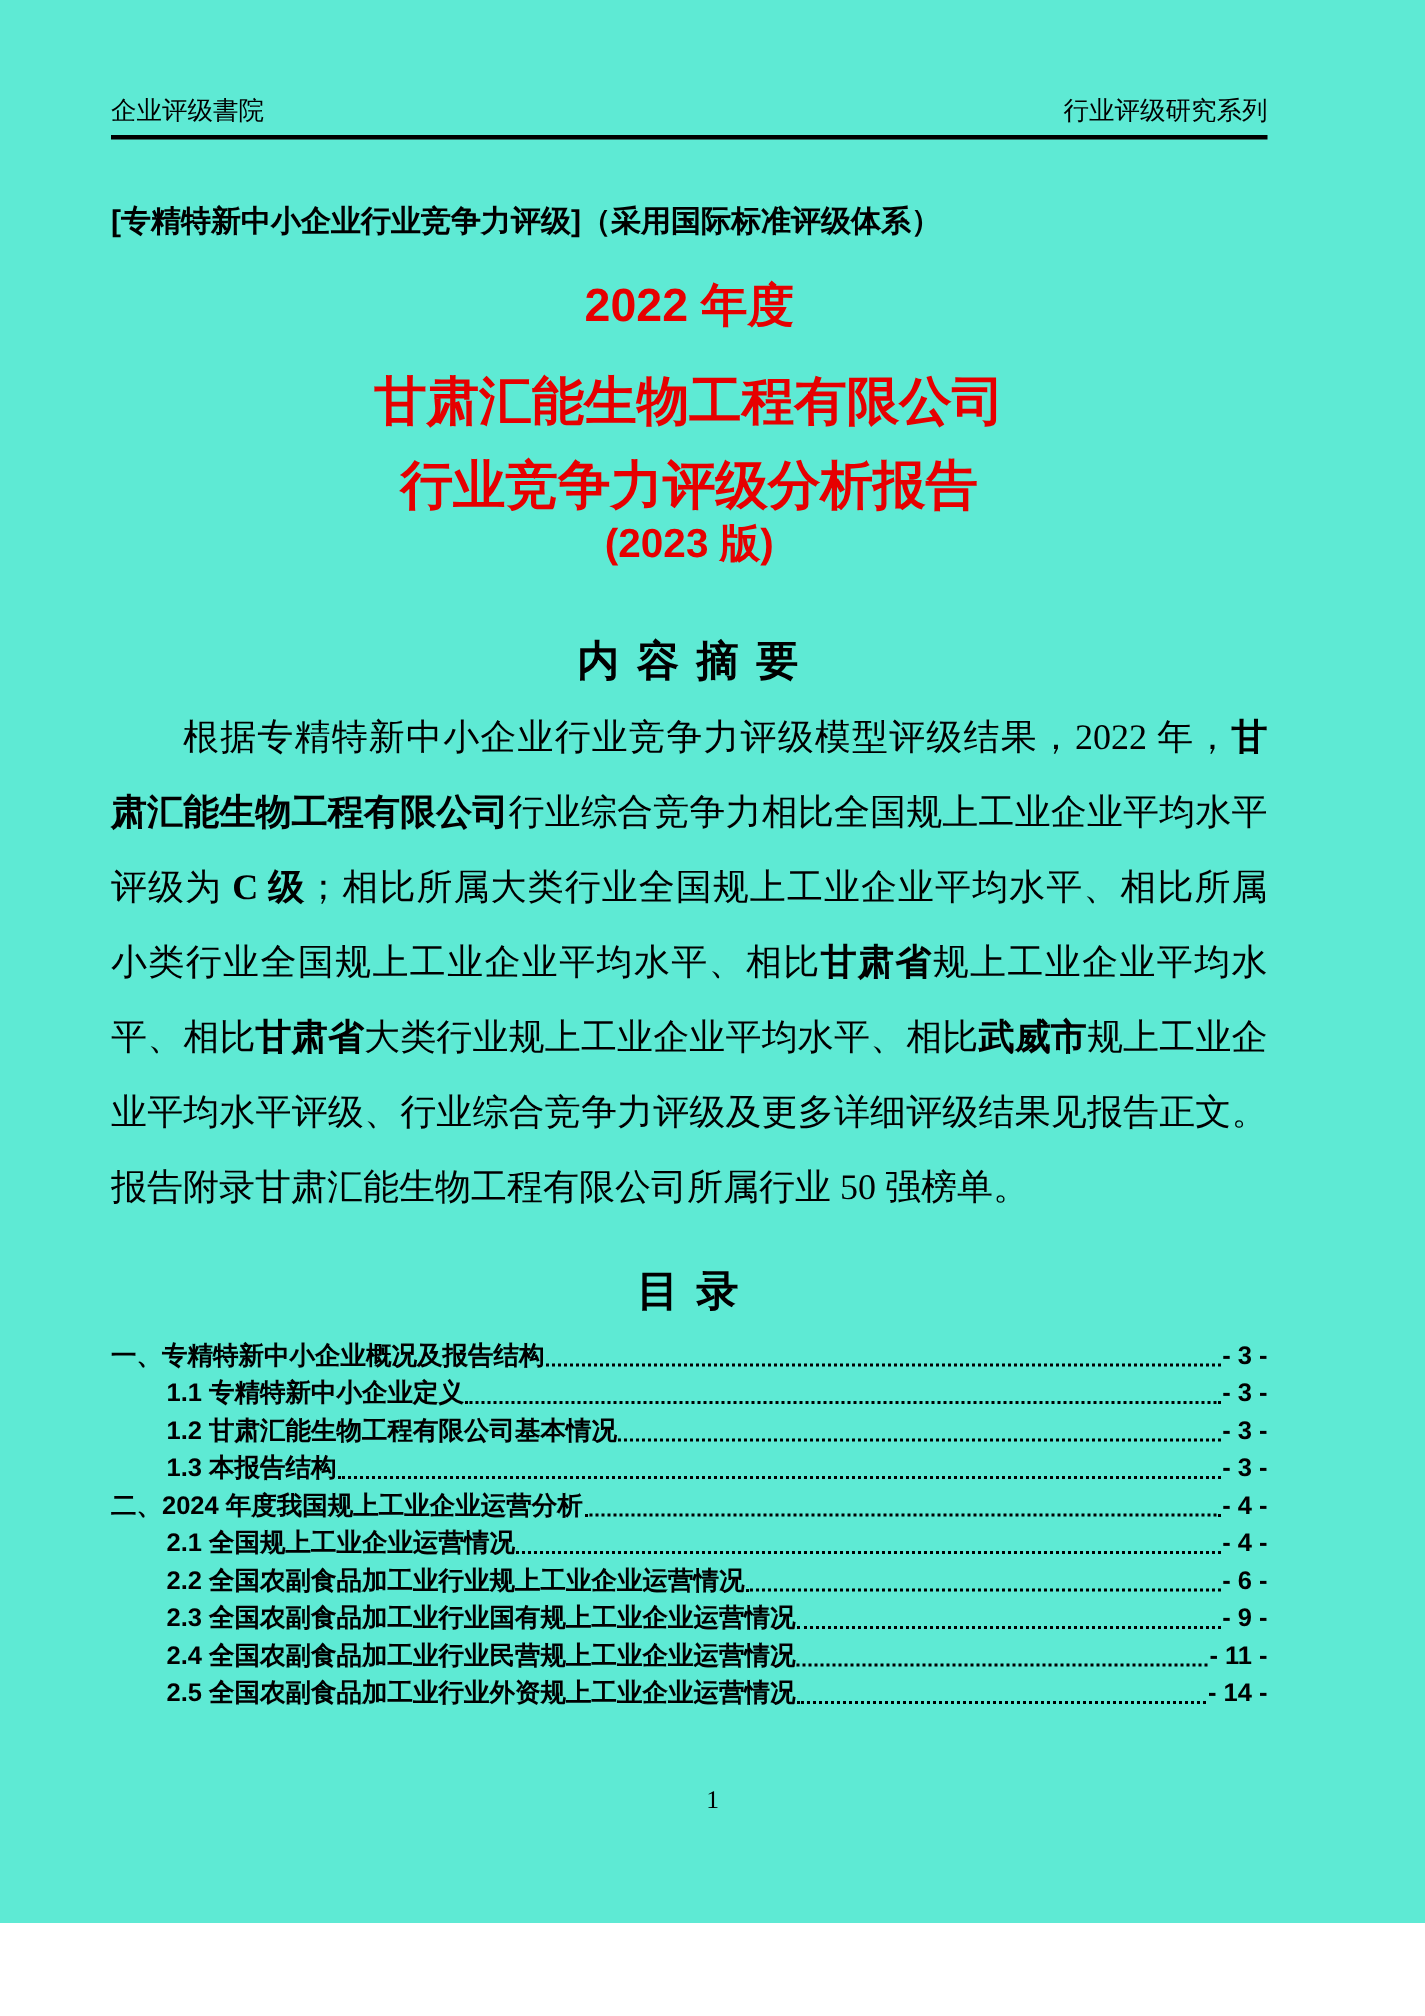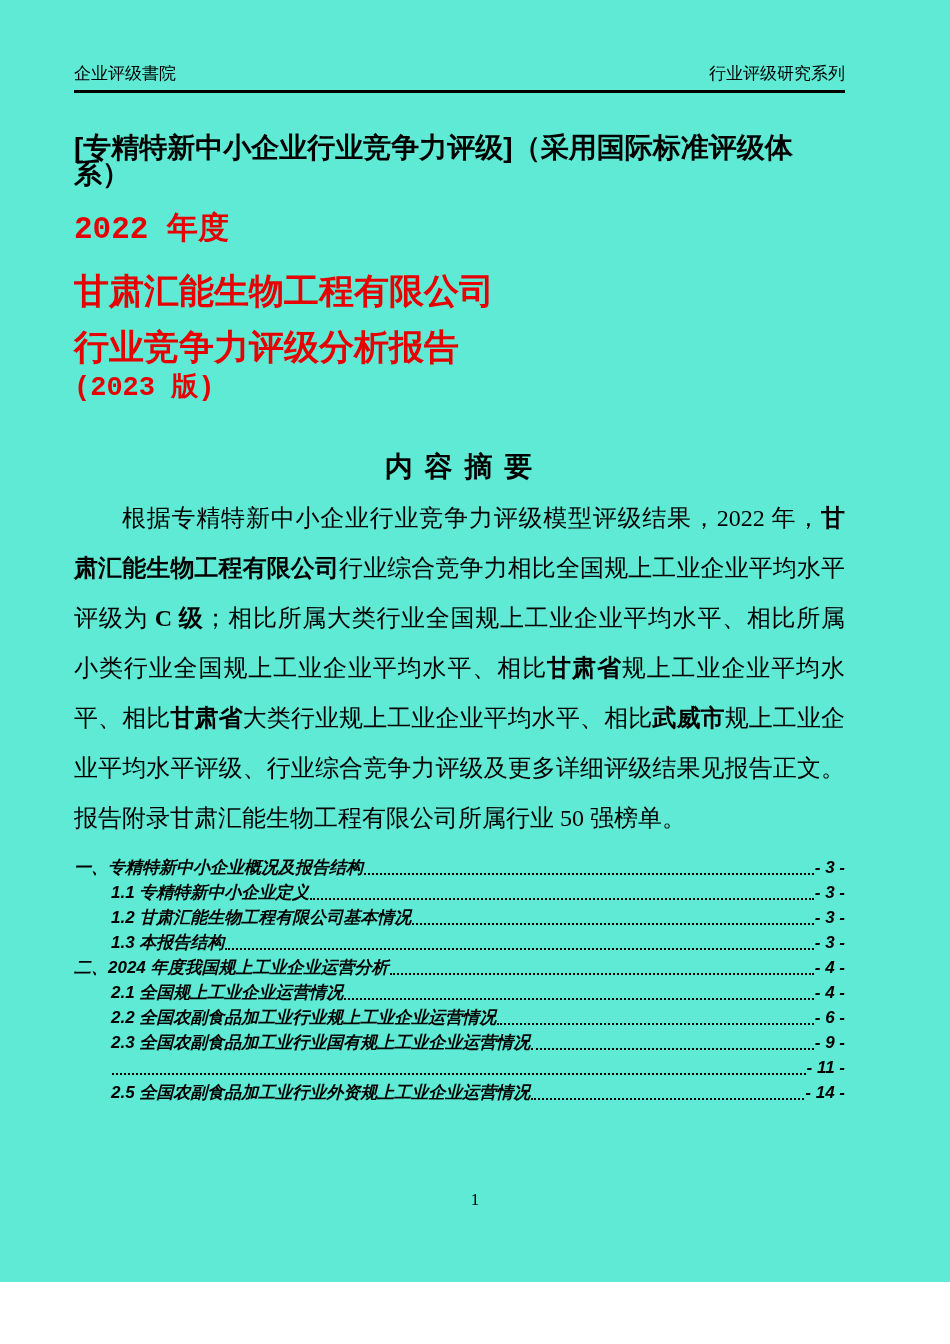--- a/index.html
+++ b/index.html
@@ -24,27 +24,28 @@
     border-bottom: 3px solid #000;
     font-family: "Liberation Sans", "DejaVu Sans", sans-serif;
     font-size: 17px;
     line-height: 20px;
   }
   
   .subtitle {
     margin-top: 42px;
     font-family: "Liberation Sans", "DejaVu Sans", sans-serif;
     font-weight: bold;
-    font-size: 28px;
+    font-size: 20px;
     line-height: 26px;
   }
   
   .title-red {
+    text-align: center;
     font-weight: bold;
-    font-family: Liberation Mono, monospace;
+    font-family: Liberation Sans, sans-serif;
     margin: 0;
   }
   .t1 { margin-top: 24px; font-size: 31px; line-height: 38px; }
   .t2 { margin-top: 24px; font-size: 35px; line-height: 42px; }
   .t3 { margin-top: 14px; font-size: 35px; line-height: 42px; }
   .t4 { font-size: 27px; line-height: 34px; }
   
   .sec {
     margin: 44px 0 0 0;
     text-align: center;
@@ -69,21 +70,20 @@
     margin-top: 12px;
     font-family: "Liberation Sans", "DejaVu Sans", sans-serif;
     font-size: 17px;
     font-weight: bold;
   }
   .toc-row {
     display: flex;
     align-items: baseline;
     line-height: 25px;
     white-space: nowrap;
-    font-style: italic;
   }
   .toc-row.lvl2 { padding-left: 37px; }
   .toc-label { flex: 0 0 auto; }
   .dots {
     flex: 1 1 auto;
     min-width: 12px;
     align-self: flex-end;
     margin: 0 1px 5px 1px;
     border-bottom: 2px dotted #000;
   }
@@ -113,20 +113,21 @@
 
   <h1 class="title-red t1" style="color: rgb(230, 0, 0);">2022 年度</h1>
   <h1 class="title-red t2" style="color: rgb(230, 0, 0);">甘肃汇能生物工程有限公司</h1>
   <h1 class="title-red t3" style="color: rgb(230, 0, 0);">行业竞争力评级分析报告</h1>
   <h2 class="title-red t4" style="color: rgb(230, 0, 0);">(2023 版)</h2>
 
   <h3 class="sec">内 容 摘 要</h3>
 
   <p class="summary"><span class="">根据专精特新中小企业行业竞争力评级模型评级结果，2022 年，</span><span class="bold">甘肃汇能生物工程有限公司</span><span class="">行业综合竞争力相比全国规上工业企业平均水平评级为 </span><span class="bold">C 级</span><span class="">；相比所属大类行业全国规上工业企业平均水平、相比所属小类行业全国规上工业企业平均水平、相比</span><span class="bold">甘肃省</span><span class="">规上工业企业平均水平、相比</span><span class="bold">甘肃省</span><span class="">大类行业规上工业企业平均水平、相比</span><span class="bold">武威市</span><span class="">规上工业企业平均水平评级、行业综合竞争力评级及更多详细评级结果见报告正文。报告附录甘肃汇能生物工程有限公司所属行业 50 强榜单。</span></p>
 
+  <h3 class="sec toc-h">目 录</h3>
 
   <div class="toc">
       <div class="toc-row lvl1">
         <span class="toc-label">一、专精特新中小企业概况及报告结构</span>
         <span class="dots"></span>
         <span class="toc-page">- 3 -</span>
       </div>
       <div class="toc-row lvl2">
         <span class="toc-label">1.1 专精特新中小企业定义</span>
         <span class="dots"></span>
@@ -156,20 +157,21 @@
         <span class="toc-label">2.2 全国农副食品加工业行业规上工业企业运营情况</span>
         <span class="dots"></span>
         <span class="toc-page">- 6 -</span>
       </div>
       <div class="toc-row lvl2">
         <span class="toc-label">2.3 全国农副食品加工业行业国有规上工业企业运营情况</span>
         <span class="dots"></span>
         <span class="toc-page">- 9 -</span>
       </div>
       <div class="toc-row lvl2">
+        <span class="toc-label">2.4 全国农副食品加工业行业民营规上工业企业运营情况</span>
         <span class="dots"></span>
         <span class="toc-page">- 11 -</span>
       </div>
       <div class="toc-row lvl2">
         <span class="toc-label">2.5 全国农副食品加工业行业外资规上工业企业运营情况</span>
         <span class="dots"></span>
         <span class="toc-page">- 14 -</span>
       </div>
     </div>
 

